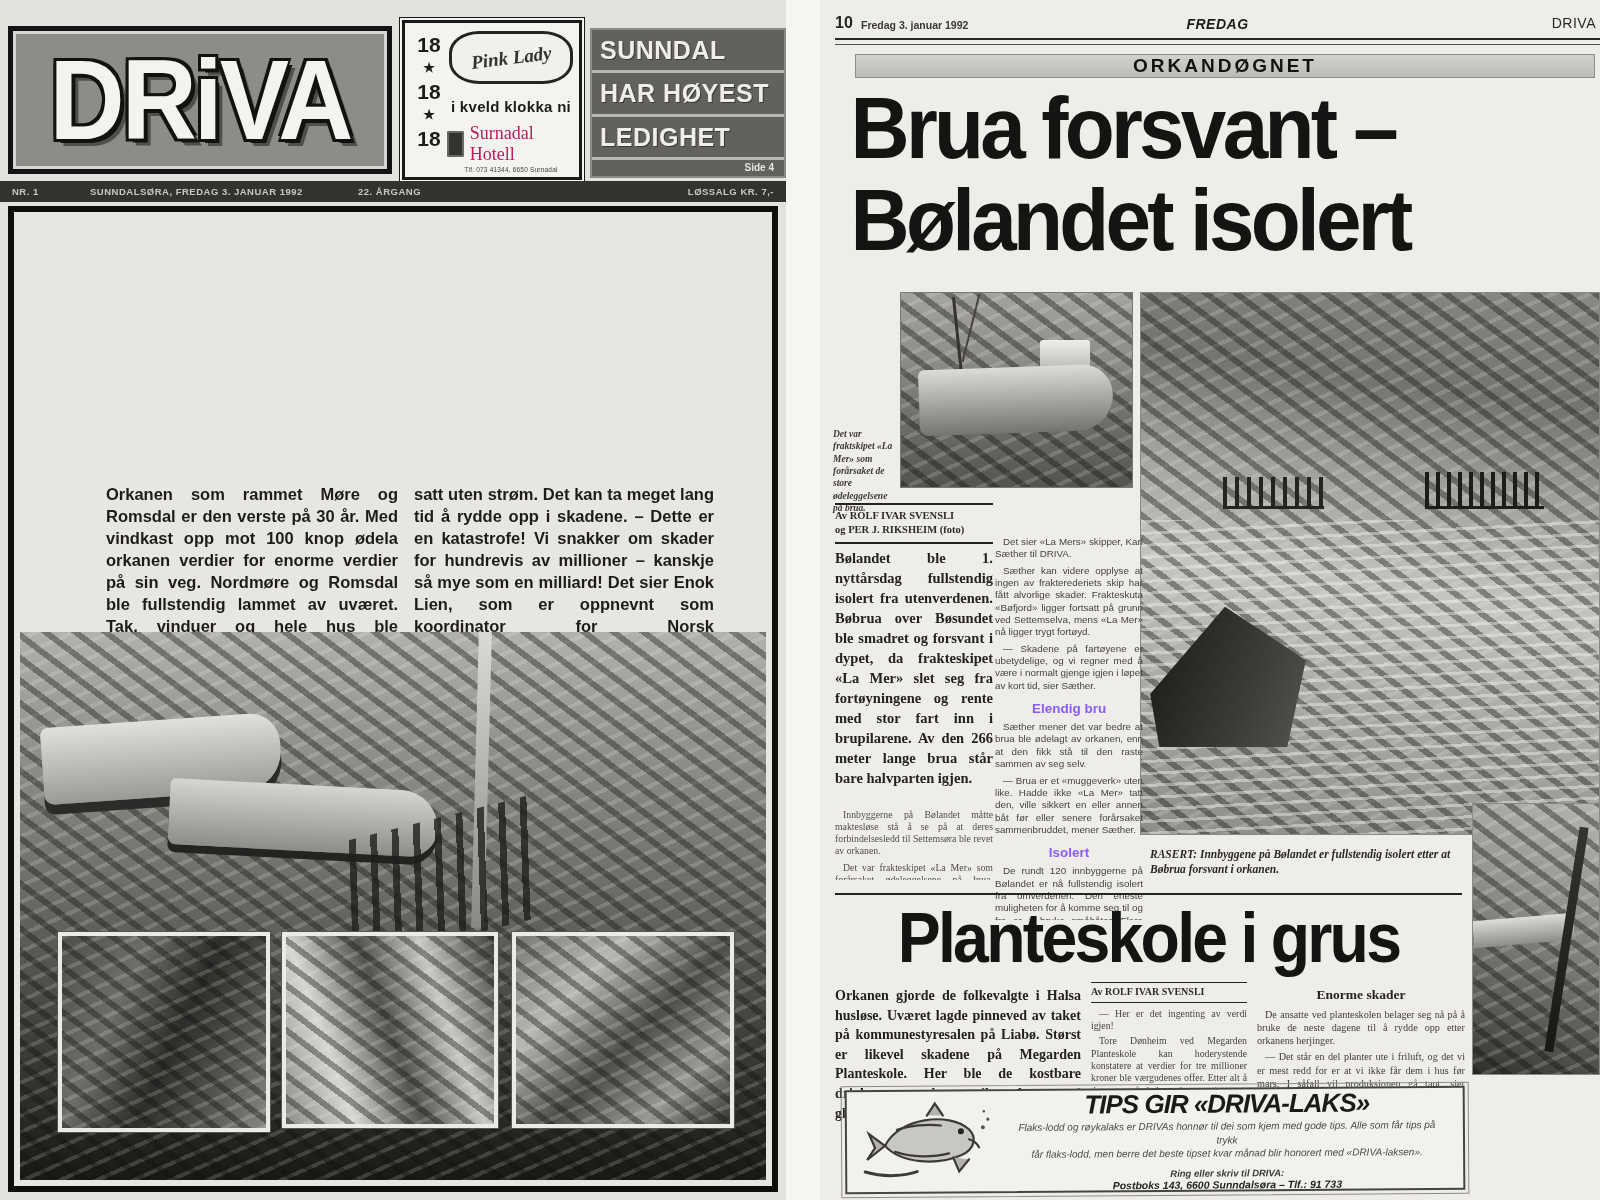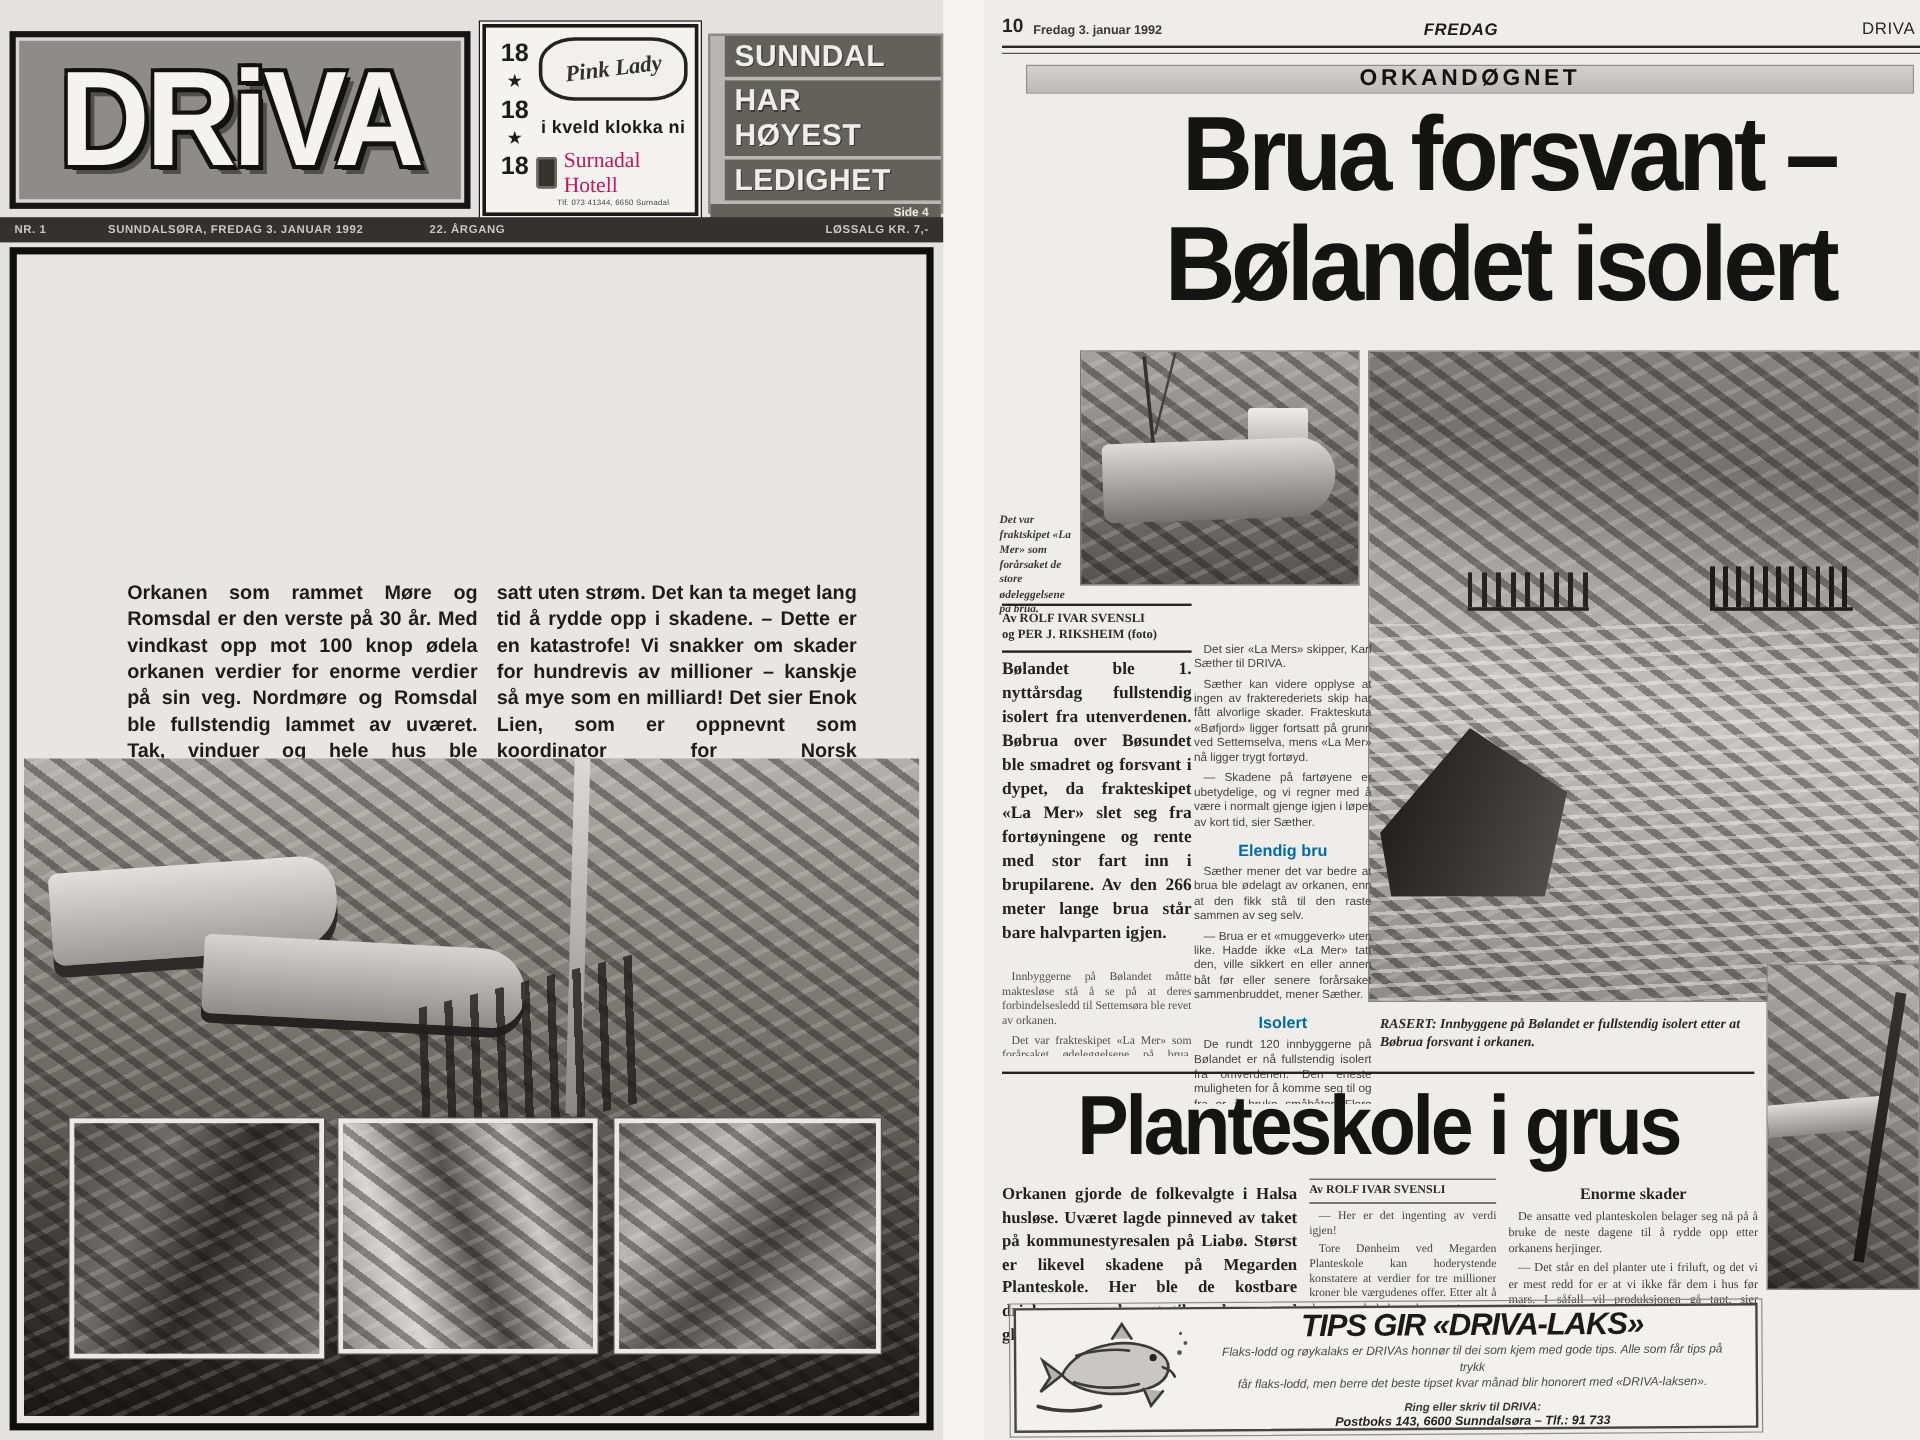--- a/index.html
+++ b/index.html
@@ -32,21 +32,21 @@
   .ad-hotel-row { display:flex; align-items:center; gap:6px; margin-top:8px; }
   .hotel-mark { width:18px; height:26px; background:#35332e; border-radius:2px;
     box-shadow: inset 0 0 0 2px #6b6964; }
   .hotel-name { font-family:"Liberation Serif", serif; font-size:18px; color:#be185d; }
   .hotel-info { font-size:6.5px; color:#45433e; margin-top:1px; letter-spacing:.2px; }
 
   .promo-box { position:absolute; left:590px; top:28px; width:196px; height:150px;
     background:#b9b7b3; border:2px solid #8c8a86; display:flex; flex-direction:column; gap:3px; }
   .promo-bar { background:#63615b; color:#efeeea; font-weight:900; font-size:25px;
     letter-spacing:.5px; padding:3px 8px 2px; flex:1; display:flex; align-items:center;
-    text-shadow:1px 1px 0 #3a3834;margin-left:12px; }
+    text-shadow:1px 1px 0 #3a3834; }
   .promo-foot { background:#63615b; color:#e6e5e1; font-weight:700; font-size:10px;
     text-align:right; padding:2px 10px 3px; }
 
   .dateline-bar { position:absolute; left:0; top:181px; width:786px; height:21px;
     background:#33322e; color:#c9c7c3; font-size:9.5px; font-weight:700; letter-spacing:.5px;
     display:flex; align-items:center; padding:0 12px; }
   .dateline-bar .dl-nr { width:78px; }
   .dateline-bar .dl-place { width:268px; }
   .dateline-bar .dl-vol { width:200px; }
   .dateline-bar .dl-price { margin-left:auto; }
@@ -95,21 +95,21 @@
     font-style:italic; font-size:14px; color:#1d1c18; letter-spacing:.5px; }
   .p10-paper { position:absolute; right:4px; top:1px; font-size:14px; color:#2a2824; letter-spacing:.5px; }
   .p10-rule1 { position:absolute; left:15px; top:38px; width:765px; height:2px; background:#2a2824; }
   .p10-rule2 { position:absolute; left:15px; top:44px; width:765px; height:1px; background:#55534e; }
 
   .kicker-bar { position:absolute; left:35px; top:54px; width:740px; height:24px;
     background:linear-gradient(#d3d1cd,#bdbbb7); border:1px solid #8f8d89;
     display:flex; align-items:center; justify-content:center; }
   .kicker-text { font-size:19px; font-weight:900; letter-spacing:3px; color:#121210; }
 
-  .p10-headline { position:absolute; left:5px; top:82px; width:730px; text-align:right; color:#141412; }
+  .p10-headline { position:absolute; left:5px; top:82px; width:730px; text-align:left; color:#141412; }
   .p10-headline .hl-line { font-size:88px; font-weight:900; letter-spacing:-4px; line-height:1.04;
     transform:scaleX(.93); transform-origin:center; white-space:nowrap; }
 
   .boat-photo { left:80px; top:292px; width:233px; height:196px; border:1px solid #777;
     background:linear-gradient(180deg,#a5a39f 0%,#8e8c88 35%,#75736f 60%,#55534f 100%); }
   .bp-hull { position:absolute; left:8%; top:38%; width:84%; height:34%;
     background:linear-gradient(#dedcd8,#757371); border-radius:10px 50px 60px 14px; transform:rotate(-2deg); }
   .bp-house { position:absolute; right:18%; top:24%; width:22%; height:18%;
     background:linear-gradient(#efede9,#b5b3af); border-radius:3px; }
   .bp-mast { position:absolute; left:24%; top:2%; width:3px; height:40%; background:#35332f; transform:rotate(-6deg); }
@@ -140,21 +140,21 @@
   .lead-col { position:absolute; left:15px; top:548px; width:158px; height:332px; overflow:hidden;
     font-family:"Liberation Serif", serif; color:#242220; }
   .lead-col .lead { font-weight:700; font-size:14.5px; line-height:1.38; text-align:justify; }
   .lead-col .small { font-size:9.8px; line-height:1.24; text-align:justify; color:#504e4a; margin-top:21px; }
   .lead-col .small p { margin-bottom:4px; text-indent:8px; }
 
   .col2 { position:absolute; left:175px; top:496px; width:148px; height:384px; overflow:hidden;
     font-family:Liberation Sans, sans-serif; font-size:9.8px; line-height:1.26;
     color:#46443f; text-align:justify;margin-top:40px; }
   .col2 p { margin-bottom:4px; text-indent:8px; }
-  .col2 .subhead { font-weight:700; font-size:13.5px; color:#0369a1; text-align:center;
+  .col2 .subhead { font-weight:700; font-size:13.5px; color:#8b5cf6; text-align:center;
     text-indent:0; margin:8px 0 4px; }
 
   .rasert-caption { position:absolute; left:330px; top:847px; width:312px;
     font-family:"Liberation Serif", serif; font-style:italic; font-weight:700;
     font-size:11.5px; line-height:1.3; color:#2a2824; }
   .plante-rule { position:absolute; left:15px; top:893px; width:627px; height:2px; background:#26241f; }
   .plante-headline { position:absolute; left:15px; top:898px; width:627px; text-align:center; color:#141412; }
   .plante-headline .hl-line { font-size:70px; font-weight:900; letter-spacing:-3px;
     transform:scaleX(.92); transform-origin:center; white-space:nowrap; }
 

